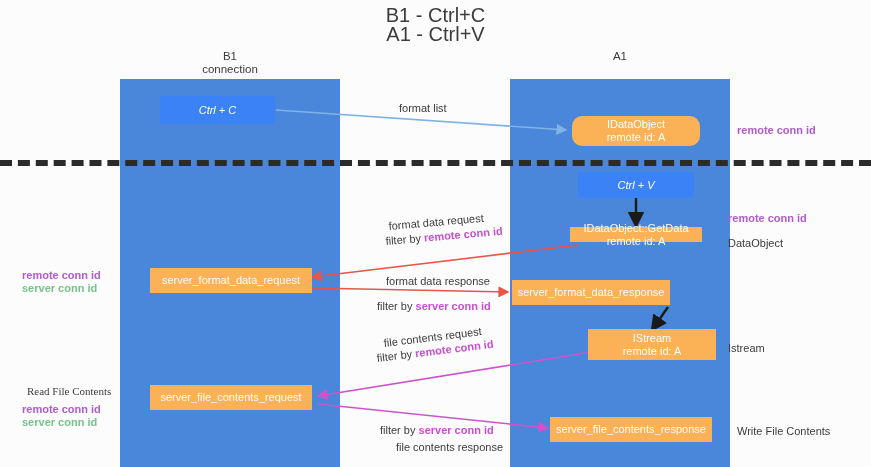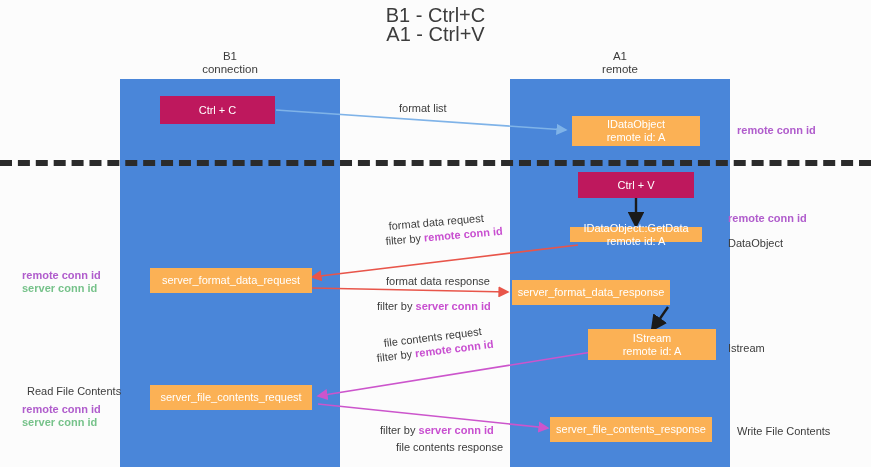--- a/index.html
+++ b/index.html
@@ -3,21 +3,21 @@
 <meta charset="utf-8">
 <style>
   html,body{margin:0;padding:0;background:#ffffff;}
   body{font-family:"Liberation Sans",sans-serif;}
   #stage{position:relative;width:871px;height:467px;background:#fcfcfc;overflow:hidden;}
   .lane{position:absolute;background:#4a86d9;}
   .lane-head{position:absolute;text-align:center;color:#3c3c3c;font-size:11.5px;line-height:13px;}
   .title{position:absolute;left:0;right:0;top:6px;text-align:center;color:#3c3c3c;font-size:20px;line-height:19px;}
   .box{position:absolute;box-sizing:border-box;display:flex;flex-direction:column;align-items:center;justify-content:center;
        color:#ffffff;font-size:11px;line-height:13px;text-align:center;}
-  .box.green{background:#be185d;}
+  .box.green{background:#3b82f6;font-style:italic;}
   .box.orange{background:#fbb155;}
   .lbl{position:absolute;color:#3c3c3c;font-size:11px;line-height:14px;white-space:nowrap;}
   .lbl.purple{color:#b05ccc;font-weight:bold;}
   .lbl.green{color:#76c28a;font-weight:bold;}
   .lbl.rot{transform-origin:left top;}
   .lbl .purple{color:#c84fd0;font-weight:bold;}
   .dash{position:absolute;left:0;width:871px;height:0;border-top:6px dashed #2b2b2b;}
   svg.arrows{position:absolute;left:0;top:0;width:871px;height:467px;overflow:visible;}
 </style>
 </head>
@@ -29,21 +29,20 @@
     <div>B1 - Ctrl+C</div>
     <div>A1 - Ctrl+V</div>
   </div>
 
   <div class="lane-head" style="left:120px;top:50px;width:220px;">
     <div>B1</div>
     <div>connection</div>
   </div>
   <div class="lane-head" style="left:510px;top:50px;width:220px;">
     <div>A1</div>
-    <div>remote</div>
   </div>
 
   <div class="lane" style="left:120px;top:79px;width:220px;height:388px;"></div>
   <div class="lane" style="left:510px;top:79px;width:220px;height:388px;"></div>
 
   <svg class="arrows">
     <defs>
       <marker id="ab" markerWidth="7" markerHeight="7" refX="6" refY="3.5" orient="auto">
         <path d="M0,0 L7,3.5 L0,7 z" fill="#7fb3e8"></path>
       </marker>
@@ -70,21 +69,21 @@
 
     <line x1="592" y1="352" x2="318" y2="396" stroke="#cc55cc" stroke-width="1.6" marker-end="url(#am)"></line>
 
     <line x1="318" y1="404" x2="548" y2="428" stroke="#cc55cc" stroke-width="1.6" marker-end="url(#am)"></line>
   </svg>
 
   <div class="box green" style="left:160px;top:96px;width:115px;height:28px;">
     <span>Ctrl + C</span>
   </div>
 
-  <div class="box orange" style="left:572px;top:116px;width:128px;height:30px;">
+  <div class="box orange" style="left:572px;top:116px;width:128px;height:30px;border-radius:10px;">
     <span>IDataObject</span>
     <span>remote id: A</span>
   </div>
 
   <div class="box green" style="left:578px;top:172px;width:116px;height:26px;">
     <span>Ctrl + V</span>
   </div>
 
   <div class="box orange" style="left:570px;top:227px;width:132px;height:15px;">
     <span>IDataObject::GetData</span>
@@ -130,17 +129,17 @@
 
   <div class="lbl purple" style="left:737px;top:123px;">remote conn id</div>
   <div class="lbl purple" style="left:728px;top:211px;">remote conn id</div>
   <div class="lbl" style="left:728px;top:236px;">DataObject</div>
   <div class="lbl" style="left:728px;top:341px;">Istream</div>
   <div class="lbl" style="left:737px;top:424px;">Write File Contents</div>
 
   <div class="lbl purple" style="left:22px;top:268px;">remote conn id</div>
   <div class="lbl green" style="left:22px;top:281px;">server conn id</div>
 
-  <div class="lbl" style="left:27px;top:384px;">Read File Contents</div>
+  <div class="lbl" style="left:27px;top:384px;font-family:Liberation Serif, serif;">Read File Contents</div>
   <div class="lbl purple" style="left:22px;top:402px;">remote conn id</div>
   <div class="lbl green" style="left:22px;top:415px;">server conn id</div>
 
 </div>
 
 </body></html>

